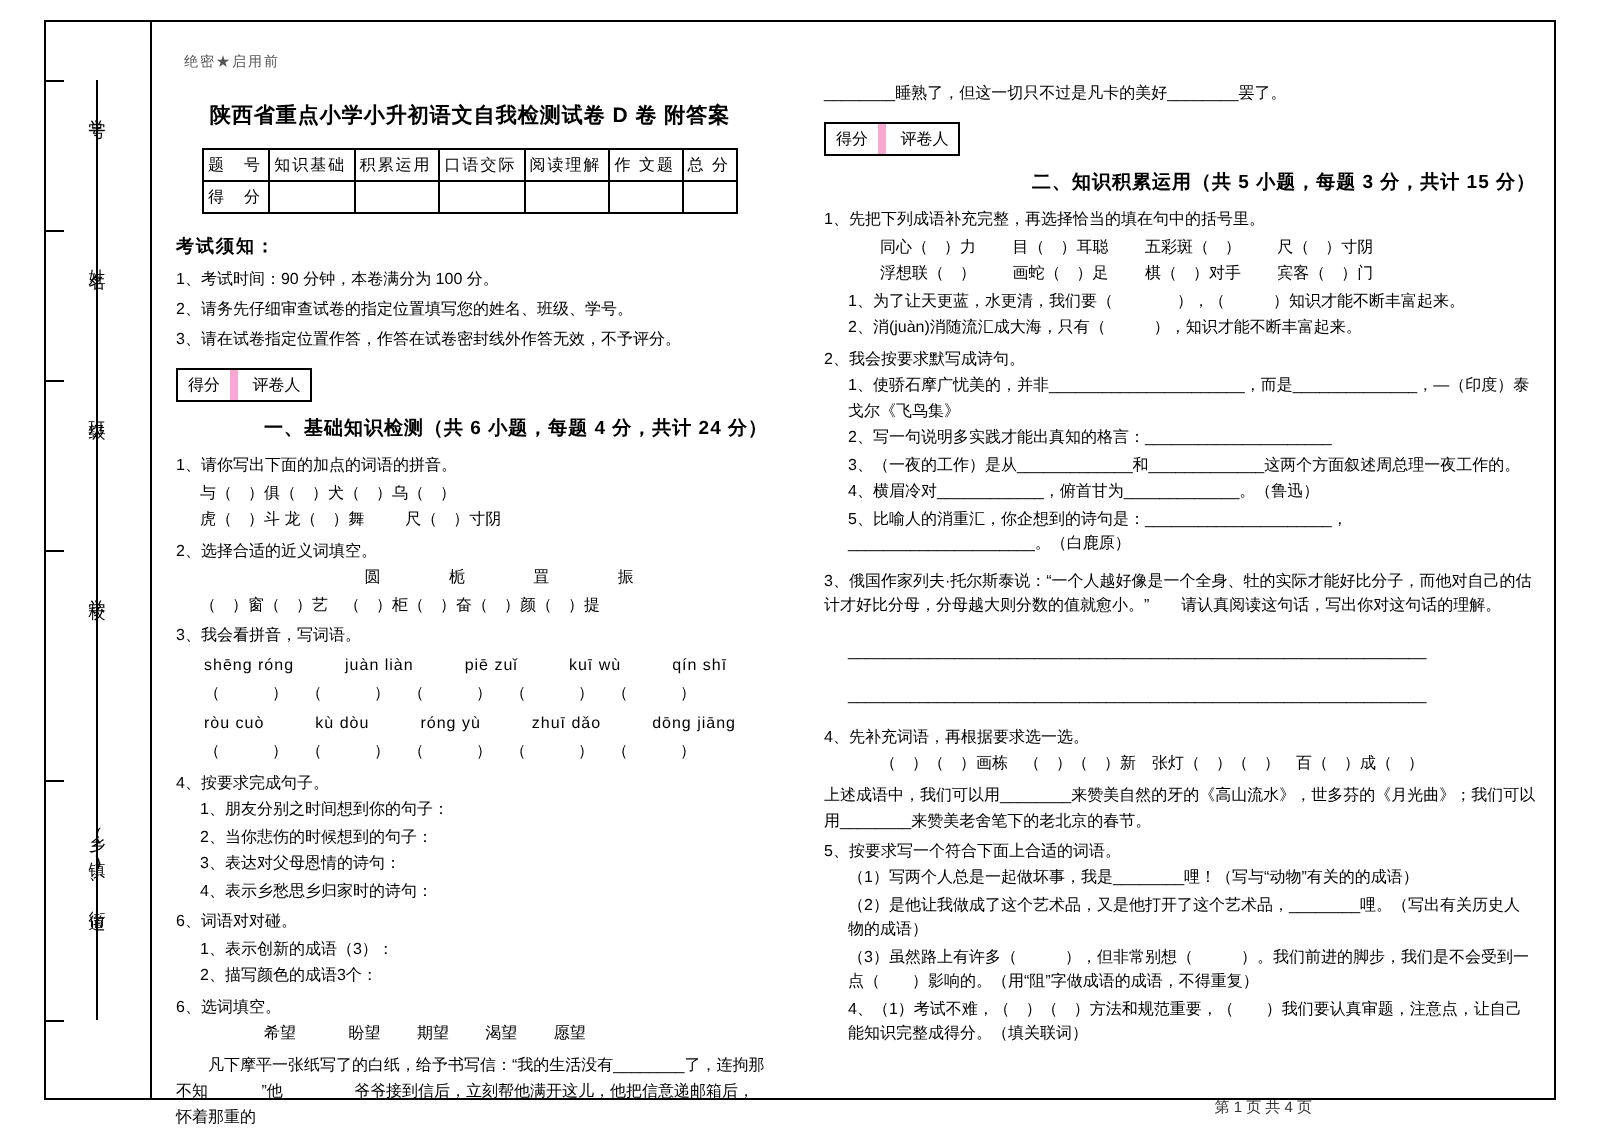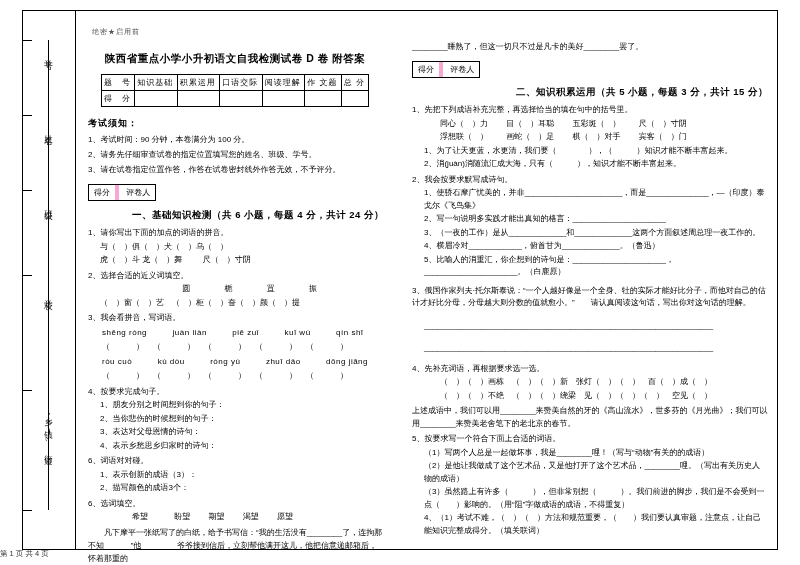--- a/index.html
+++ b/index.html
@@ -160,21 +160,21 @@
     margin: 2px 0 0 16px;
     font-size: 8px;
     letter-spacing: 0.5px;
     line-height: 12.5px;
   }
   .footer {
     position: absolute;
     bottom: 6px;
     left: 0;
     width: 656px;
-    text-align: left;
+    text-align: right;
     font-size: 7.5px;
     color: #333;
   }
 </style>
 </head>
 <body>
 
 <div class="page">
   <div class="frame"></div>
 
@@ -294,21 +294,20 @@
     <div class="sub">3、（一夜的工作）是从_____________和_____________这两个方面叙述周总理一夜工作的。</div>
     <div class="sub">4、横眉冷对____________，俯首甘为_____________。（鲁迅）</div>
     <div class="sub">5、比喻人的消重汇，你企想到的诗句是：_____________________，_____________________。（白鹿原）</div>
 
     <div class="q" style="margin-top:6px;">3、俄国作家列夫·托尔斯泰说：“一个人越好像是一个全身、牡的实际才能好比分子，而他对自己的估计才好比分母，分母越大则分数的值就愈小。”　　请认真阅读这句话，写出你对这句话的理解。</div>
     <div class="sub" style="margin-top:10px;">_________________________________________________________________</div>
     <div class="sub" style="margin-top:10px;">_________________________________________________________________</div>
 
     <div class="q" style="margin-top:8px;">4、先补充词语，再根据要求选一选。</div>
     <div class="sub">　　（　）（　）画栋　（　）（　）新　张灯（　）（　）　百（　）成（　）</div>
-    <div class="sub">　　（　）（　）不绝　（　）（　）绕梁　见（　）（　）（　）　空见（　）</div>
     <div class="para">上述成语中，我们可以用________来赞美自然的牙的《高山流水》，世多芬的《月光曲》；我们可以用________来赞美老舍笔下的老北京的春节。</div>
 
     <div class="q">5、按要求写一个符合下面上合适的词语。</div>
     <div class="sub">（1）写两个人总是一起做坏事，我是________哩！（写与“动物”有关的的成语）</div>
     <div class="sub">（2）是他让我做成了这个艺术品，又是他打开了这个艺术品，________哩。（写出有关历史人物的成语）</div>
     <div class="sub">（3）虽然路上有许多（　　　），但非常别想（　　　）。我们前进的脚步，我们是不会受到一点（　　）影响的。（用“阻”字做成语的成语，不得重复）</div>
     <div class="sub">4、（1）考试不难，（　）（　）方法和规范重要，（　　）我们要认真审题，注意点，让自己能知识完整成得分。（填关联词）</div>
   </div>
 
   <div class="footer">第 1 页 共 4 页</div>

